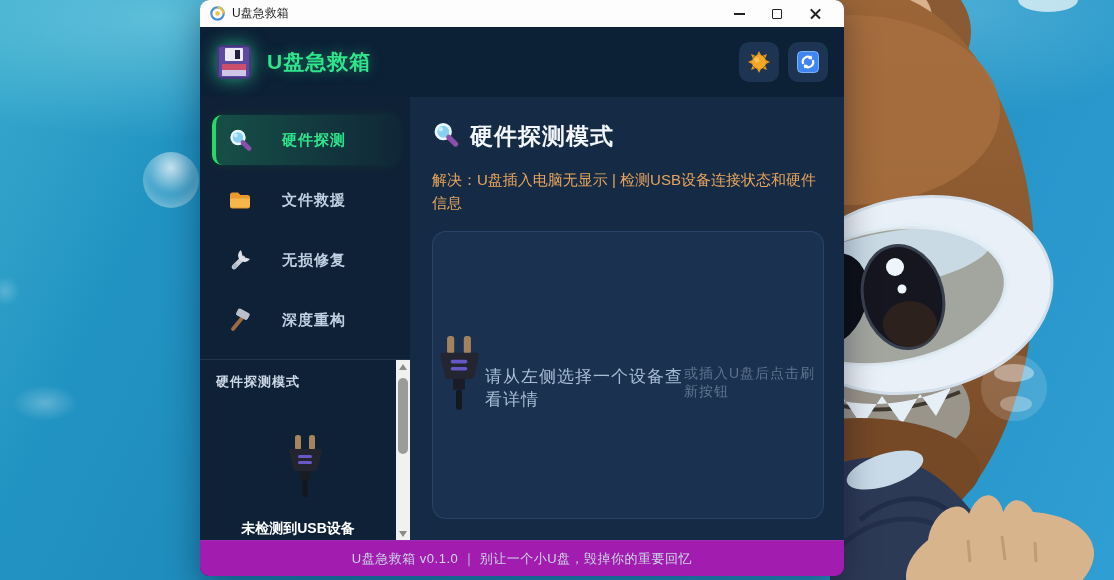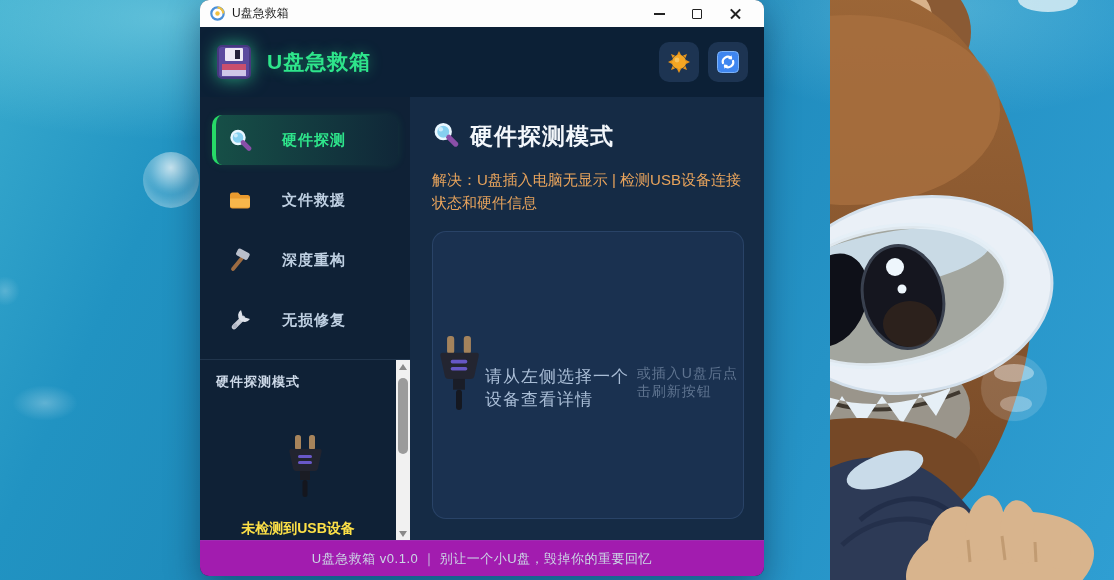--- a/index.html
+++ b/index.html
@@ -22,21 +22,21 @@
     box-shadow:inset 0 -8px 10px rgba(255,255,255,.35); }
   .bubble.b2 { left:12px; top:385px; width:66px; height:36px;
     background:radial-gradient(ellipse, rgba(255,255,255,.28), rgba(255,255,255,0) 70%); }
   .bubble.b3 { left:-10px; top:276px; width:30px; height:30px;
     background:radial-gradient(circle, rgba(255,255,255,.22), rgba(255,255,255,0) 70%); }
 
   .monkey { position:absolute; left:830px; top:0; width:284px; height:580px; }
 
   
   .window {
-    position:absolute; left:200px; top:0; width:564px; height:576px;
+    position:absolute; left:200px; top:0; width:644px; height:576px;
     border-radius:9px; overflow:hidden; display:flex; flex-direction:column;
     box-shadow:0 12px 34px rgba(0,10,35,.4);
     background:var(--main-bg,#152b45);
   }
   .titlebar { height:27px; background:#fdfdfd; display:flex; align-items:center;
     padding:0 10px; flex:0 0 auto; }
   .titlebar .t-title { font-size:12px; color:#1b1b1b; margin-left:7px; }
   .t-controls { margin-left:auto; display:flex; align-items:center; }
   .t-btn { width:38px; height:27px; display:flex; align-items:center; justify-content:center; cursor:pointer; }
   .glyph-min { width:11px; height:2px; background:#222; }
@@ -68,21 +68,21 @@
     box-shadow:0 0 10px rgba(39,217,103,.12); }
   .side-item.active .s-label { color:var(--accent-green,#2ee58b); }
   .s-icon { width:24px; height:24px; display:flex; }
 
   .devices { flex:1; margin-top:4px; border-top:1px solid rgba(140,170,210,.15);
     position:relative; overflow:hidden; }
   .devices-title { padding:13px 0 0 16px; font-size:13px; font-weight:700; color:#cdd9e8;
     letter-spacing:1px; }
   .devices-empty { display:flex; justify-content:center; margin-top:44px; opacity:.95; }
   .devices-empty-text { position:absolute; top:160px; left:0; right:14px; text-align:center;
-    font-size:14px; font-weight:700; color:#fde047; }
+    font-size:14px; font-weight:700; color:#ffffff; }
   .scrollbar { position:absolute; right:0; top:0; bottom:0; width:14px; background:#f1f1f1; }
   .sb-arrow { position:absolute; left:0; width:14px; height:13px; display:flex;
     align-items:center; justify-content:center; cursor:pointer; }
   .sb-arrow.up { top:0; }
   .sb-arrow.down { bottom:0; }
   .tri-up { width:0; height:0; border-left:4px solid transparent; border-right:4px solid transparent;
     border-bottom:6px solid #8a8a8a; }
   .tri-down { width:0; height:0; border-left:4px solid transparent; border-right:4px solid transparent;
     border-top:6px solid #8a8a8a; }
   .sb-thumb { position:absolute; left:2px; top:18px; width:10px; height:76px;
@@ -247,35 +247,35 @@
           <svg width="24" height="24" viewBox="0 0 24 24">
             <path d="M2 7 q0-2.5 2.5-2.5 h5.5 l2.5 2.5 h7 q2.5 0 2.5 2.5 v8.5 q0 2.5 -2.5 2.5 h-15 q-2.5 0 -2.5 -2.5 z" fill="#e99a2e"></path>
             <path d="M2 10.5 h20 v6.5 q0 2.5 -2.5 2.5 h-15 q-2.5 0 -2.5 -2.5 z" fill="#f7b64b"></path>
           </svg>
         </span>
         <span class="s-label">文件救援</span>
       </div>
       <div class="side-item">
         <span class="s-icon">
           <svg width="24" height="24" viewBox="0 0 24 24">
-            <line x1="5" y1="21" x2="14" y2="10" stroke="#9c6b42" stroke-width="3.8" stroke-linecap="round"></line>
-            <rect x="8.5" y="2.5" width="13" height="7.5" rx="2" fill="#b9bfcb" transform="rotate(28 15 6)"></rect>
-          </svg>
-        </span>
-        <span class="s-label">深度重构</span>
+            <line x1="6" y1="19" x2="15" y2="10" stroke="#c7ccd6" stroke-width="4.6" stroke-linecap="round"></line>
+            <path d="M13 2 a6.5 6.5 0 1 0 9 9 l-4.2 -1.2 a3.2 3.2 0 0 1 -3.6 -3.6 Z" fill="#dde1e9"></path>
+            <circle cx="7" cy="18" r="2.4" fill="#aeb4c2"></circle>
+          </svg>
+        </span>
+        <span class="s-label">无损修复</span>
       </div>
       <div class="side-item">
         <span class="s-icon">
           <svg width="24" height="24" viewBox="0 0 24 24">
-            <line x1="6" y1="19" x2="15" y2="10" stroke="#c7ccd6" stroke-width="4.6" stroke-linecap="round"></line>
-            <path d="M13 2 a6.5 6.5 0 1 0 9 9 l-4.2 -1.2 a3.2 3.2 0 0 1 -3.6 -3.6 Z" fill="#dde1e9"></path>
-            <circle cx="7" cy="18" r="2.4" fill="#aeb4c2"></circle>
-          </svg>
-        </span>
-        <span class="s-label">无损修复</span>
+            <line x1="5" y1="21" x2="14" y2="10" stroke="#9c6b42" stroke-width="3.8" stroke-linecap="round"></line>
+            <rect x="8.5" y="2.5" width="13" height="7.5" rx="2" fill="#b9bfcb" transform="rotate(28 15 6)"></rect>
+          </svg>
+        </span>
+        <span class="s-label">深度重构</span>
       </div>
 
       <div class="devices">
         <div class="devices-title">硬件探测模式</div>
         <div class="devices-empty">
           <svg width="42" height="62" viewBox="0 0 42 62">
             <rect x="11" y="0" width="6" height="15" rx="2.5" fill="#b08a5e"></rect>
             <rect x="25" y="0" width="6" height="15" rx="2.5" fill="#b08a5e"></rect>
             <path d="M6 14 h30 q2 0 1.5 3 l-3.5 16 q-.5 3 -3.5 3 h-18 q-3 0 -3.5 -3 l-3.5 -16 q-.5 -3 1.5 -3 z" fill="#24252f"></path>
             <rect x="14" y="20" width="14" height="3" rx="1.5" fill="#6d5bd0"></rect>

